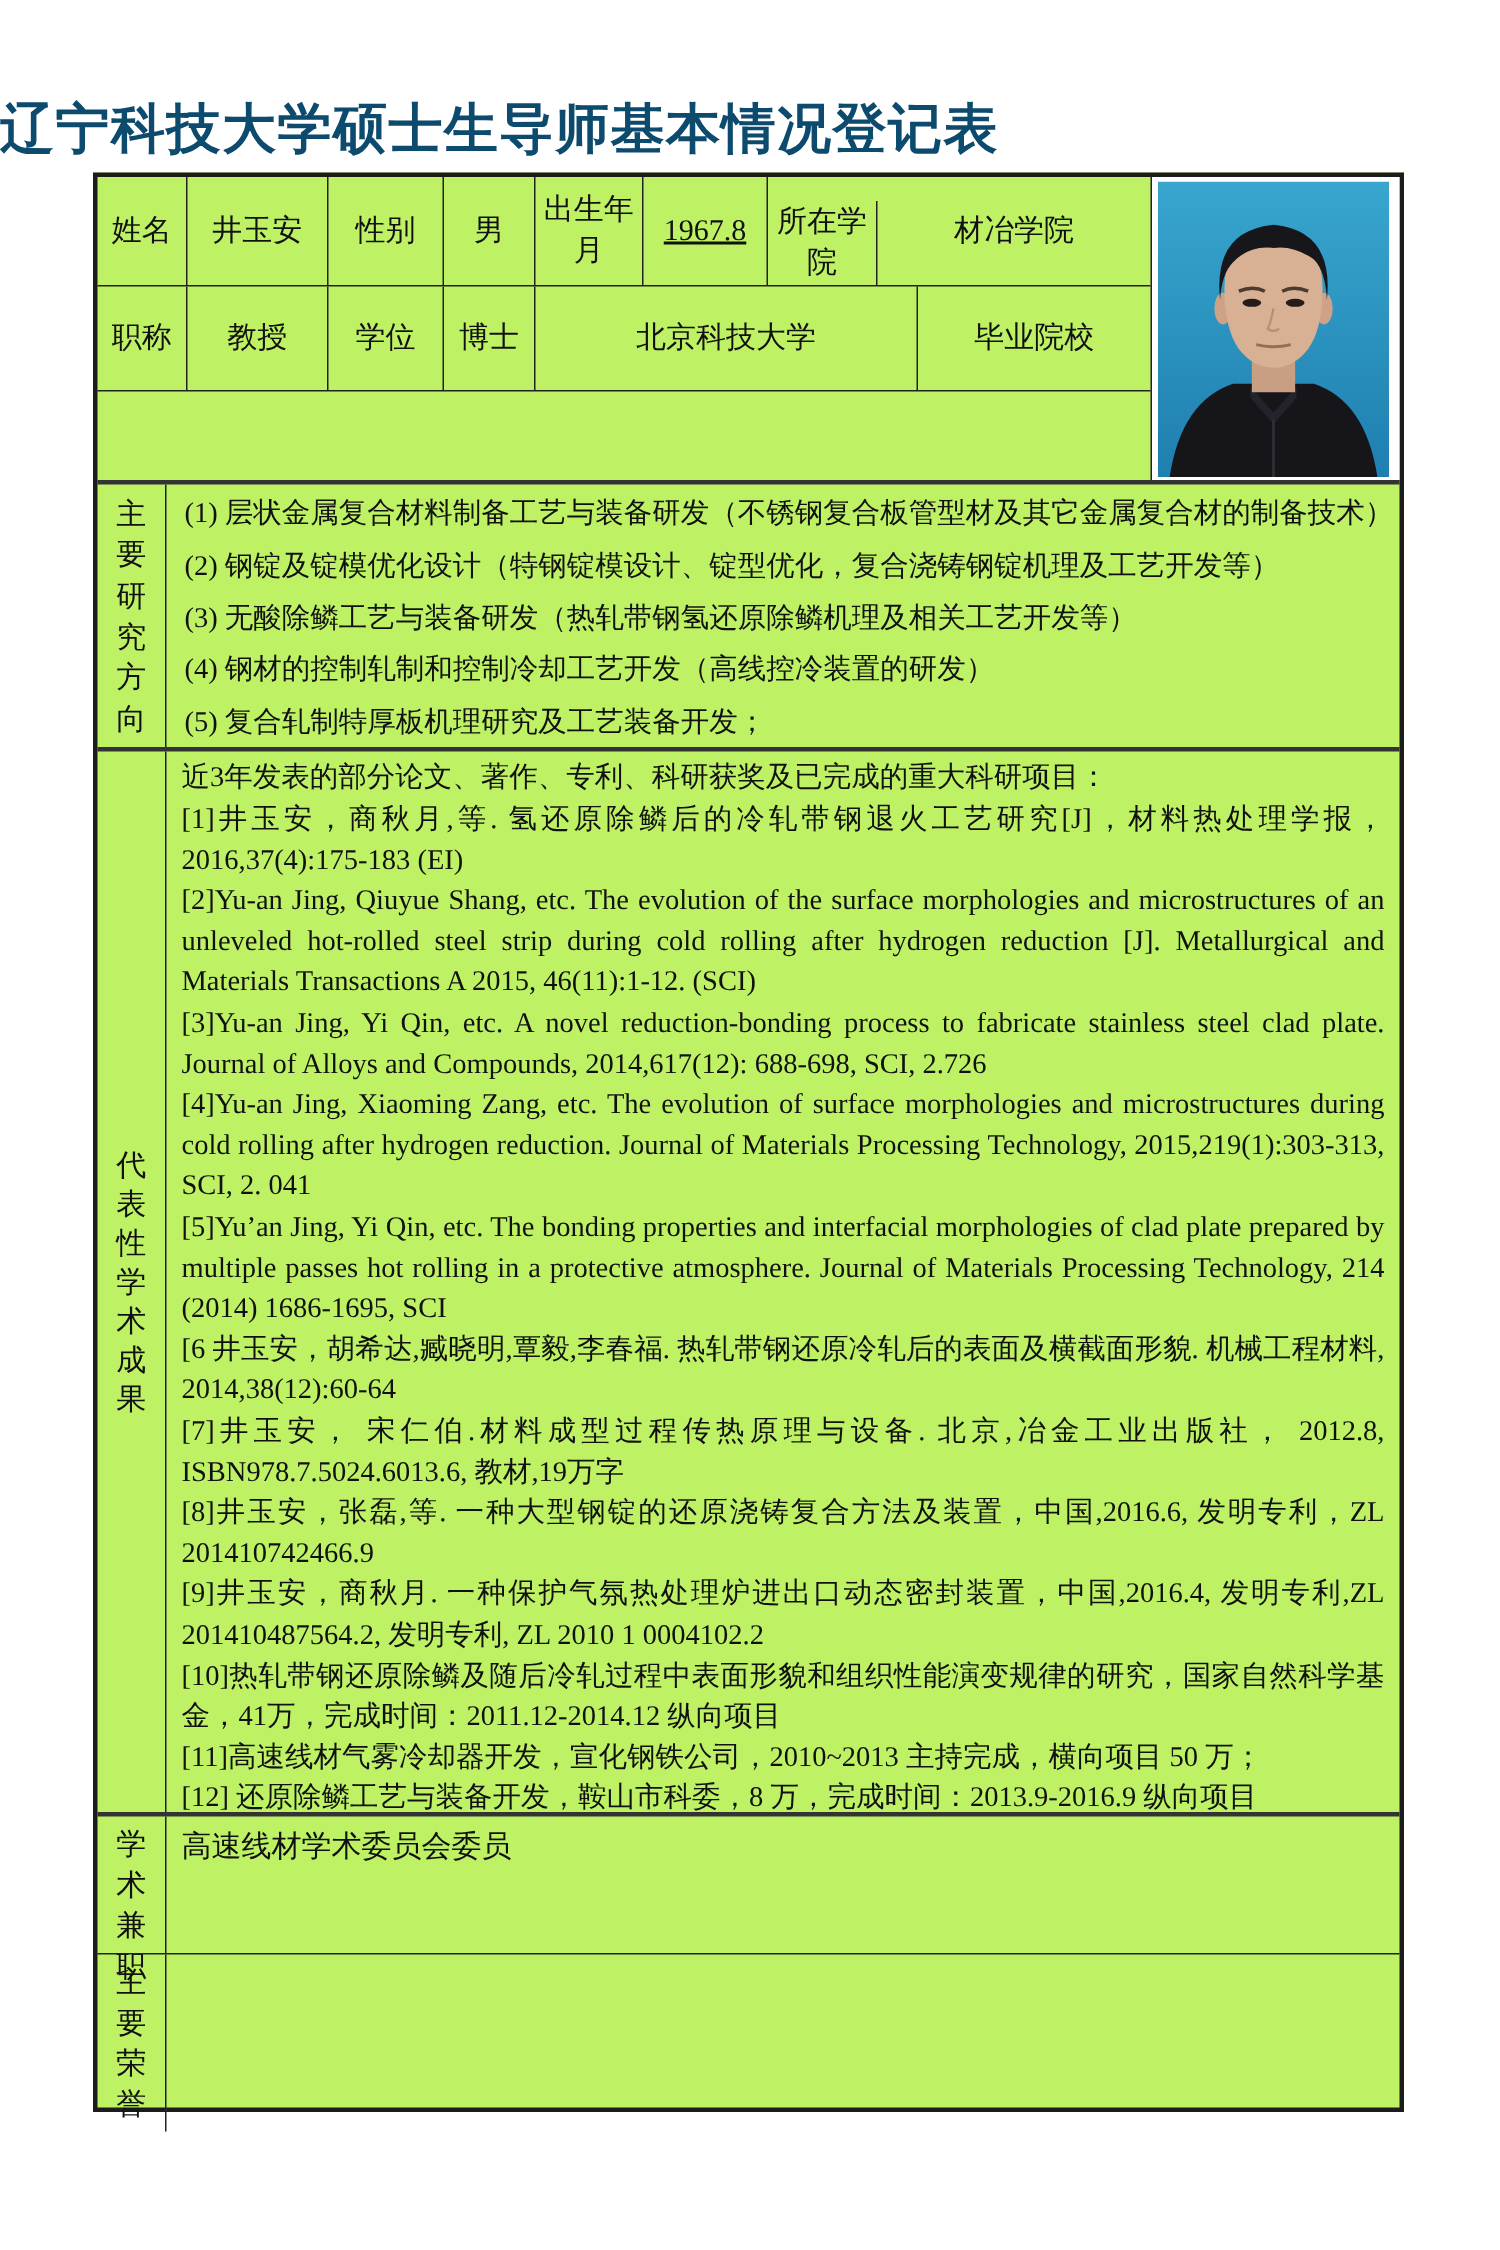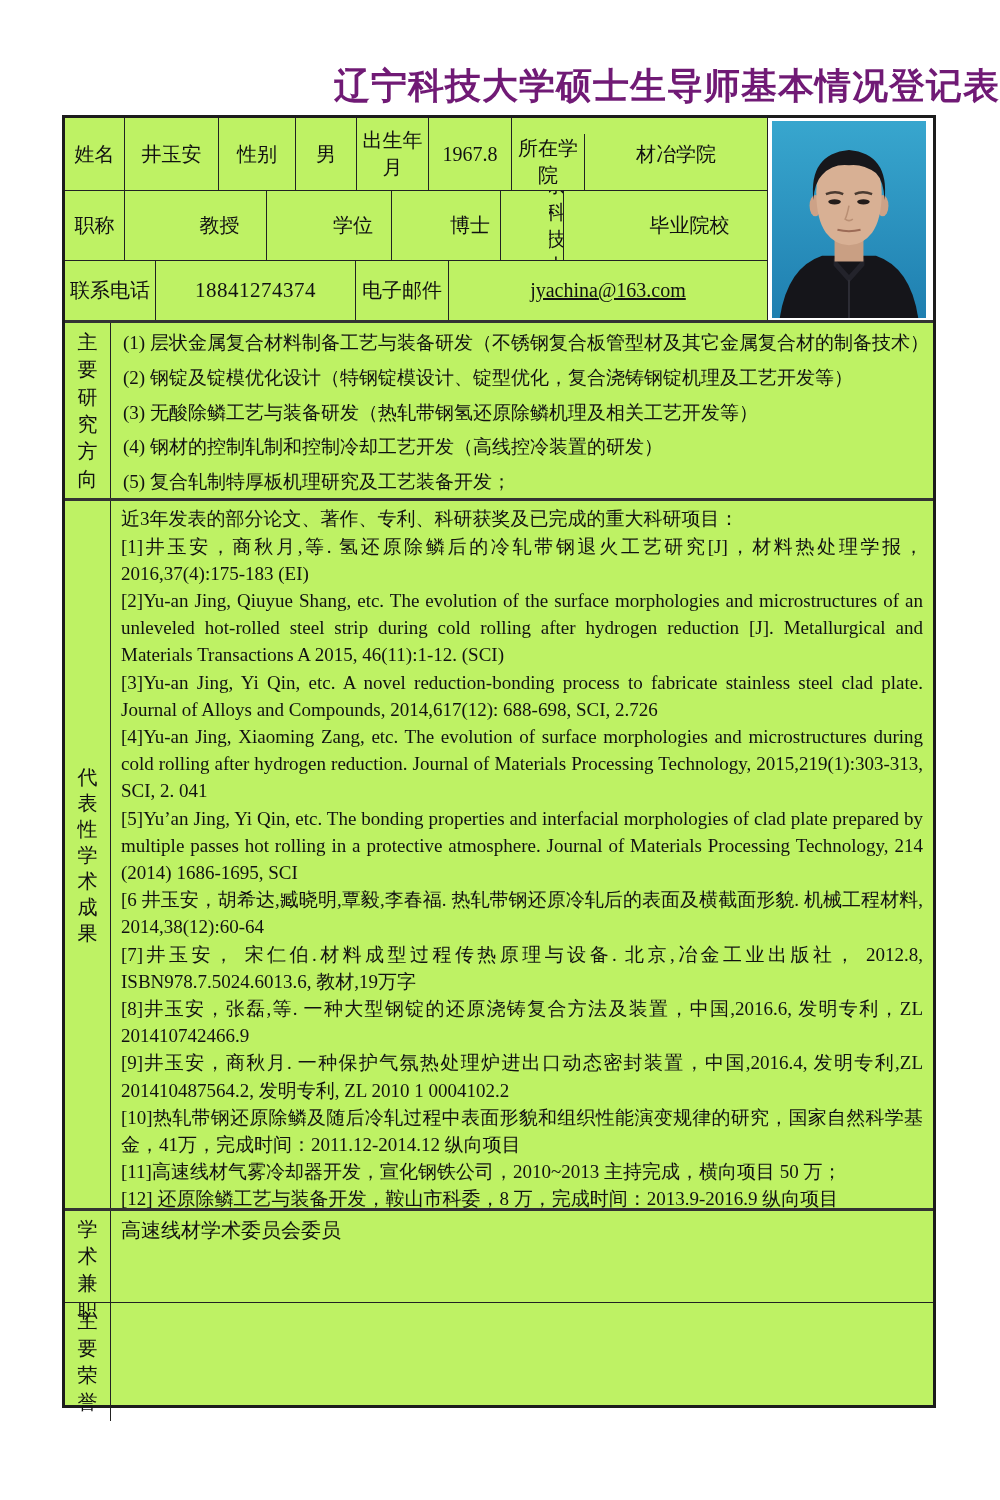--- a/index.html
+++ b/index.html
@@ -7,50 +7,50 @@
   .page {
     position:relative;
     width:1000px; height:1500px;
     background:#ffffff;
     font-family:"Liberation Serif","DejaVu Serif",serif;
     color:#111;
     overflow:hidden;
   }
   .doc-title {
     position:absolute; top:62px; left:0; width:100%;
-    text-align:right;
+    text-align:left;
     font-size:36px; font-weight:bold;
     letter-spacing:1px;
-    color:#701a75;
+    color:#0c4a6e;
   }
   .form-table {
     position:absolute; top:115px; left:62px;
     width:874px; height:1293px;
     border:3px solid #1c1c1c;
     display:flex; flex-direction:column;
     background:#bef264;
   }
   
   .head-wrap { display:flex; height:212px; }
   .head-left { width:703px; display:flex; flex-direction:column; border-right:1px solid #222; }
   .hrow { display:flex; border-bottom:1px solid #222; }
   .hrow.r1 { height:73px; }
-  .hrow.r2 { height:70px;gap:48px; }
+  .hrow.r2 { height:70px; }
   .hrow.r3 { flex:1; border-bottom:none; }
   .cell {
     display:flex; align-items:center; justify-content:center;
     text-align:center;
     border-right:1px solid #222;
     font-size:20px; line-height:1.35;
     padding:2px 4px;
     overflow:hidden;
   }
   .cell:last-child { border-right:none; }
   .w60{width:60px;} .w94{width:94px;} .w77{width:77px;} .w61{width:61px;}
-  .w72{width:72px;} .w83{width:83px;} .w73{width:73px;margin-top:16px;}
+  .w72{width:72px;} .w83{width:83px;text-decoration:underline;} .w73{width:73px;margin-top:16px;}
   .w91{width:91px;} .w200{width:200px;} .w93{width:93px;} .w155{width:155px;}
   .grow{flex:1;}
   .phone { font-size:21px; letter-spacing:0.5px; }
   .email { text-decoration:underline; }
   .photo-cell {
     flex:1; background:#fff;
     padding:3px 7px 2px 4px;
   }
   .photo-cell svg { width:100%; height:100%; display:block; }
   
@@ -99,28 +99,20 @@
           <div class="cell w73">所在学院</div>
           <div class="cell grow">材冶学院</div>
         </div>
         <div class="hrow r2">
           <div class="cell w60">职称</div>
           <div class="cell w94">教授</div>
           <div class="cell w77">学位</div>
           <div class="cell w61">博士</div>
           <div class="cell grow">北京科技大学</div>
           <div class="cell w155">毕业院校</div>
-        </div>
-        <div class="hrow r3">
-          <div class="cell w91">联系电话</div>
-          <div class="cell w200 phone">18841274374</div>
-          <div class="cell w93">电子邮件</div>
-          <div class="cell grow">
-            <span class="email">jyachina@163.com</span>
-          </div>
         </div>
       </div>
       <div class="photo-cell">
         <svg viewBox="0 0 160 205" preserveAspectRatio="none">
           <defs>
             <linearGradient id="bgGrad" x1="0" y1="0" x2="0" y2="1">
               <stop offset="0" stop-color="#38a6ce"></stop>
               <stop offset="1" stop-color="#1f7fb0"></stop>
             </linearGradient>
           </defs>

